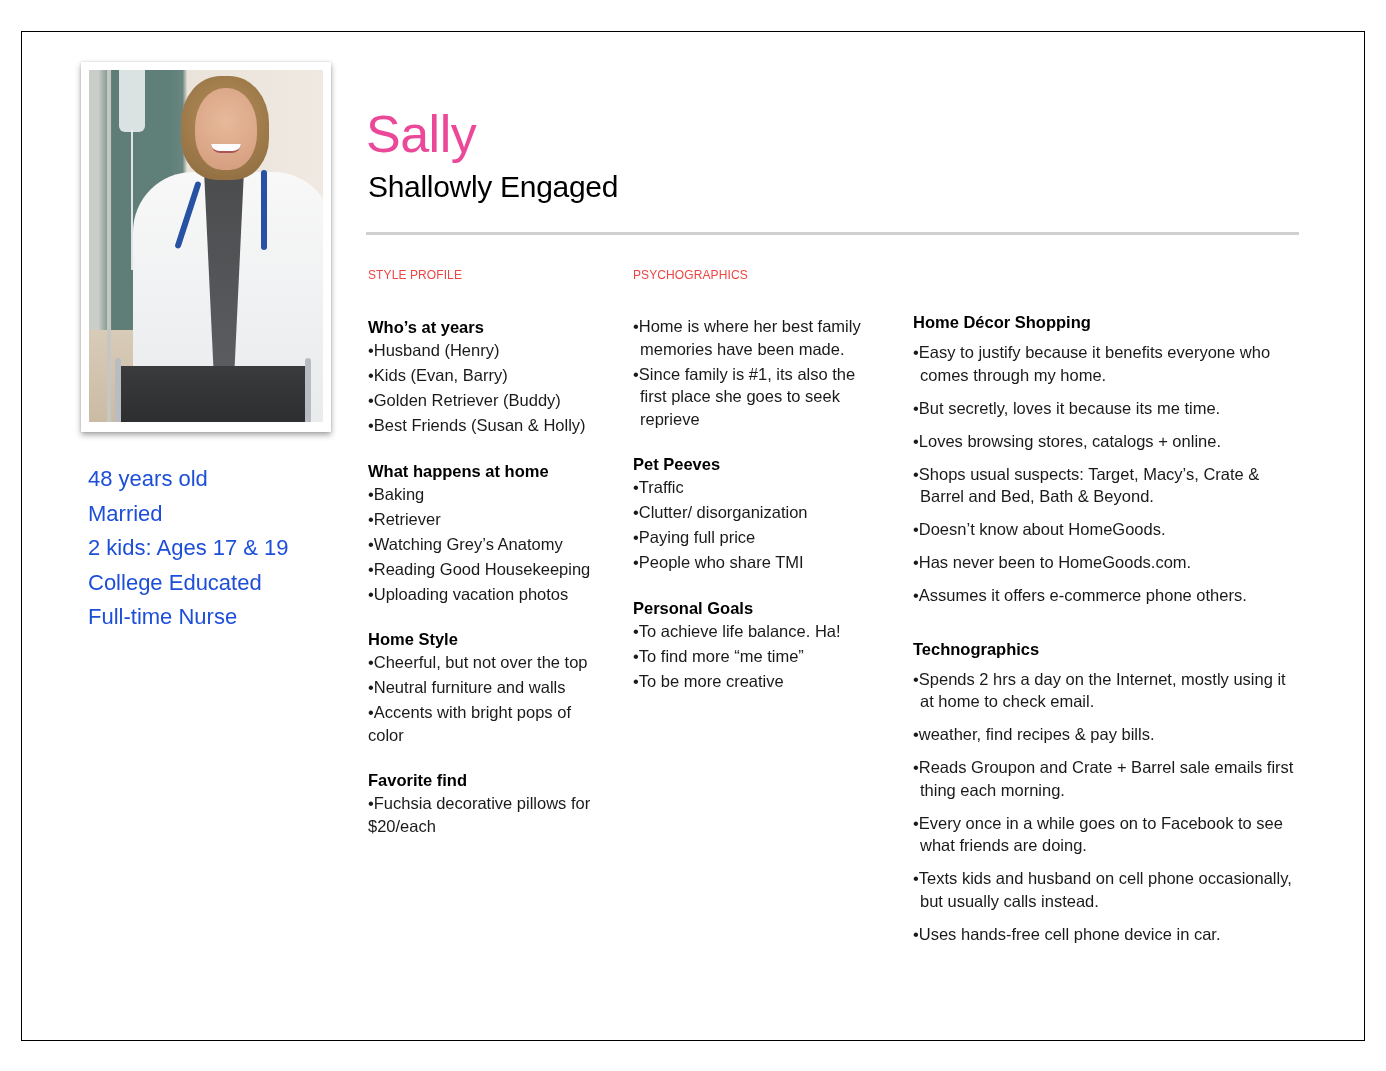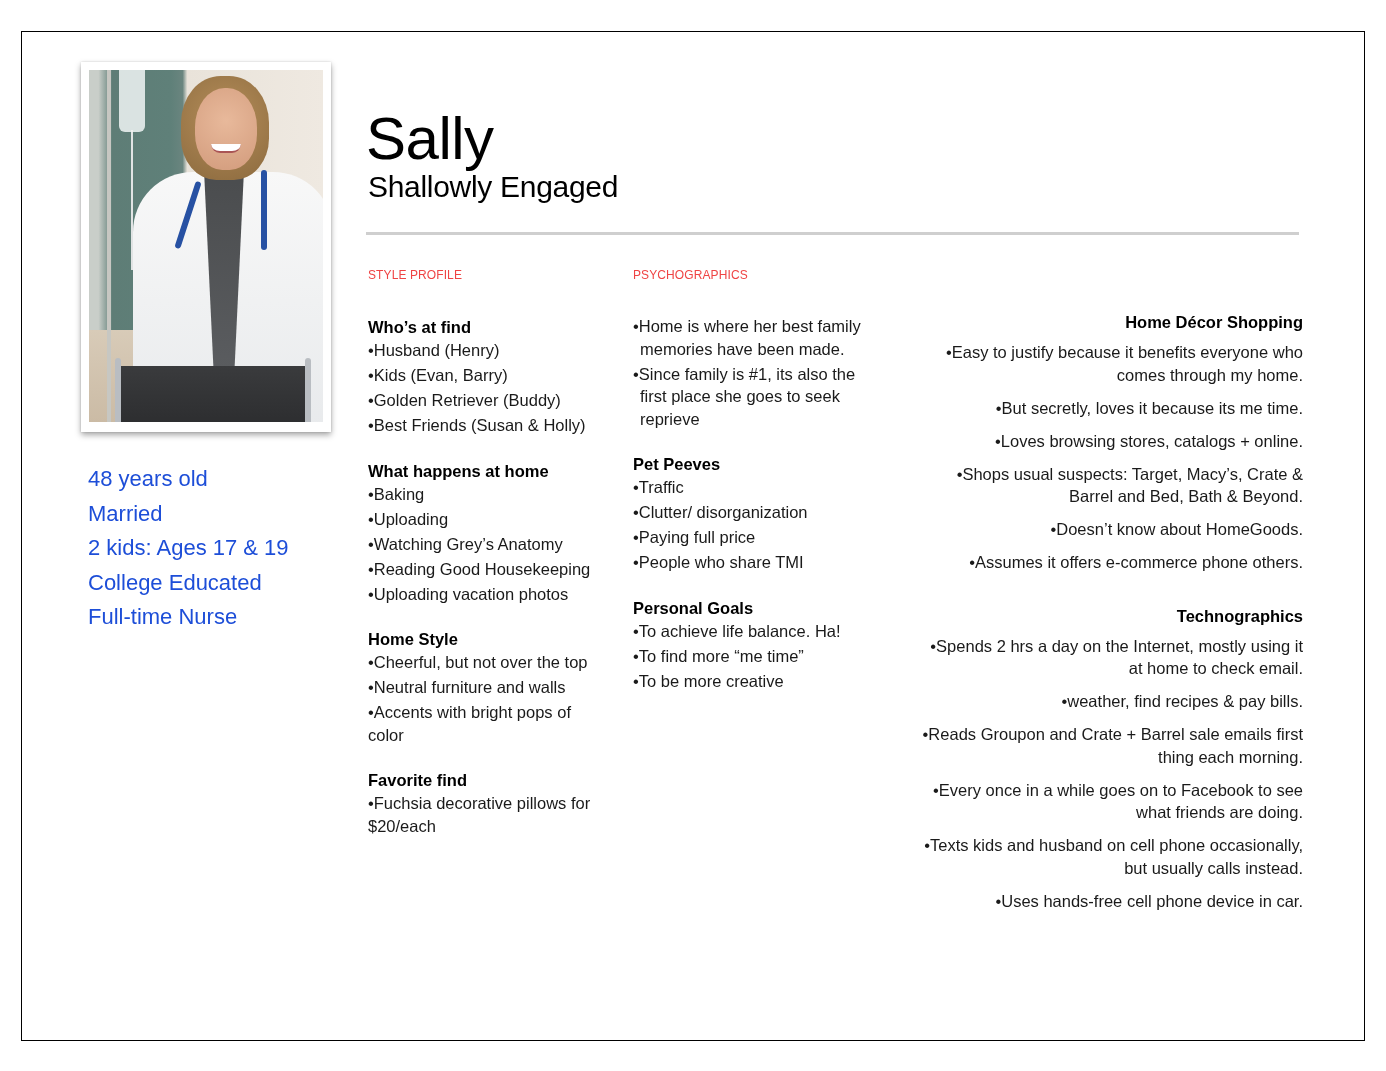--- a/index.html
+++ b/index.html
@@ -35,41 +35,41 @@
     .photo .stetho-r { position: absolute; left: 172px; top: 100px; width: 6px; height: 80px; background: #2751a3; border-radius: 3px; }
     .photo .wheelchair { position: absolute; left: 26px; top: 296px; width: 196px; height: 70px; background: linear-gradient(180deg, #3a3b3d, #2a2b2d); border-radius: 6px 6px 0 0; }
     .photo .handle-l, .photo .handle-r { position: absolute; top: 288px; width: 6px; height: 80px; background: #b9bdc2; border-radius: 3px; }
     .photo .handle-l { left: 26px; } .photo .handle-r { left: 216px; }
 
     
     .demographics { position: absolute; left: 88px; top: 462px; width: 240px; }
     .demographics li { list-style: none; font-size: 22px; line-height: 34.5px; color: #1d4ed8; }
 
     
-    .name { position: absolute; left: 366px; top: 104px; font-size: 60px; font-weight: 400; letter-spacing: -0.5px; color: #000000; }
+    .name { position: absolute; left: 366px; top: 104px; font-size: 52px; font-weight: 400; letter-spacing: -0.5px; color: #ec4899; }
     .segment { position: absolute; left: 368px; top: 170px; font-size: 30px; font-weight: 400; letter-spacing: -0.3px; color: #000000; }
     .divider { position: absolute; left: 366px; top: 232px; width: 933px; height: 3px; background: #cfcfcf; }
 
     
     .col-label { position: absolute; top: 268px; font-size: 12px; color: #ef4444; letter-spacing: 0.1px; }
 
     .column { position: absolute; }
     .section-title { font-size: 16.5px; font-weight: 700; color: #000; line-height: 24px; }
     .bullets { list-style: none; }
     .bullets li { font-size: 16.5px; line-height: 22.5px; color: #1a1a1a; margin-bottom: 2.5px; }
     .bullets li::before { content: "\2022 "; }
     .bullets.hanging li { padding-left: 7px; text-indent: -7px; }
     .section { margin-bottom: 22px; }
 
     .col1 { left: 368px; top: 315px; width: 240px; }
     .col2 { left: 633px; top: 315px; width: 240px; }
     .col3 { left: 913px; top: 310px; width: 390px; }
     .col3 .bullets li { margin-bottom: 10.5px; }
     .col3 .section-title { margin-bottom: 7px; }
-    .col3 .section { margin-bottom: 30px; text-align: right; }
+    .col3 .section { margin-bottom: 30px; }
   </style>
 </head>
 <body>
 
 <div class="frame"></div>
 
 <div class="photo-card">
   <div class="photo" title="Smiling woman in a white lab coat with a blue stethoscope, hands on a wheelchair in a hospital room">
     <div class="floor"></div>
     <div class="iv-pole"></div>
@@ -98,33 +98,33 @@
 
 <h1 class="name">Sally</h1>
 <h2 class="segment">Shallowly Engaged</h2>
 <div class="divider"></div>
 
 <div class="col-label" style="left:368px;">STYLE PROFILE</div>
 <div class="col-label" style="left:633px;">PSYCHOGRAPHICS</div>
 
 <div class="column col1">
   <div class="section">
-    <div class="section-title">Who’s at find</div>
+    <div class="section-title">Who’s at years</div>
     <ul class="bullets">
       <li>Husband (Henry)</li>
       <li>Kids (Evan, Barry)</li>
       <li>Golden Retriever (Buddy)</li>
       <li>Best Friends (Susan &amp; Holly)</li>
     </ul>
   </div>
   <div class="section">
     <div class="section-title">What happens at home</div>
     <ul class="bullets">
       <li>Baking</li>
-      <li>Uploading</li>
+      <li>Retriever</li>
       <li>Watching Grey’s Anatomy</li>
       <li>Reading Good Housekeeping</li>
       <li>Uploading vacation photos</li>
     </ul>
   </div>
   <div class="section">
     <div class="section-title">Home Style</div>
     <ul class="bullets">
       <li>Cheerful, but not over the top</li>
       <li>Neutral furniture and walls</li>
@@ -167,20 +167,21 @@
 
 <div class="column col3">
   <div class="section">
     <div class="section-title">Home Décor Shopping</div>
     <ul class="bullets hanging">
       <li>Easy to justify because it benefits everyone who comes through my home.</li>
       <li>But secretly, loves it because its me time.</li>
       <li>Loves browsing stores, catalogs + online.</li>
       <li>Shops usual suspects: Target, Macy’s, Crate &amp; Barrel and Bed, Bath &amp; Beyond.</li>
       <li>Doesn’t know about HomeGoods.</li>
+      <li>Has never been to HomeGoods.com.</li>
       <li>Assumes it offers e-commerce phone others.</li>
     </ul>
   </div>
   <div class="section">
     <div class="section-title">Technographics</div>
     <ul class="bullets hanging">
       <li>Spends 2 hrs a day on the Internet, mostly using it at home to check email.</li>
       <li>weather, find recipes &amp; pay bills.</li>
       <li>Reads Groupon and Crate + Barrel sale emails first thing each morning.</li>
       <li>Every once in a while goes on to Facebook to see what friends are doing.</li>

